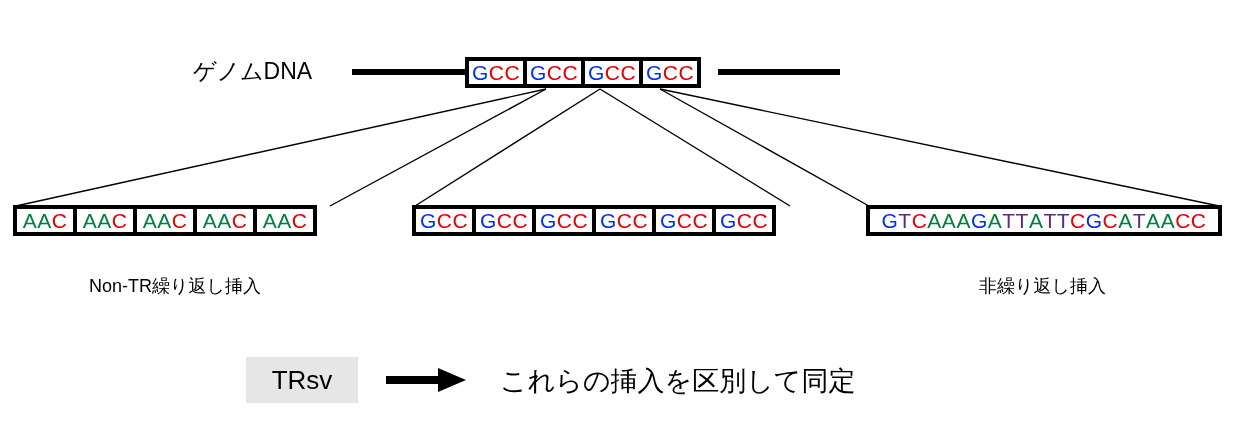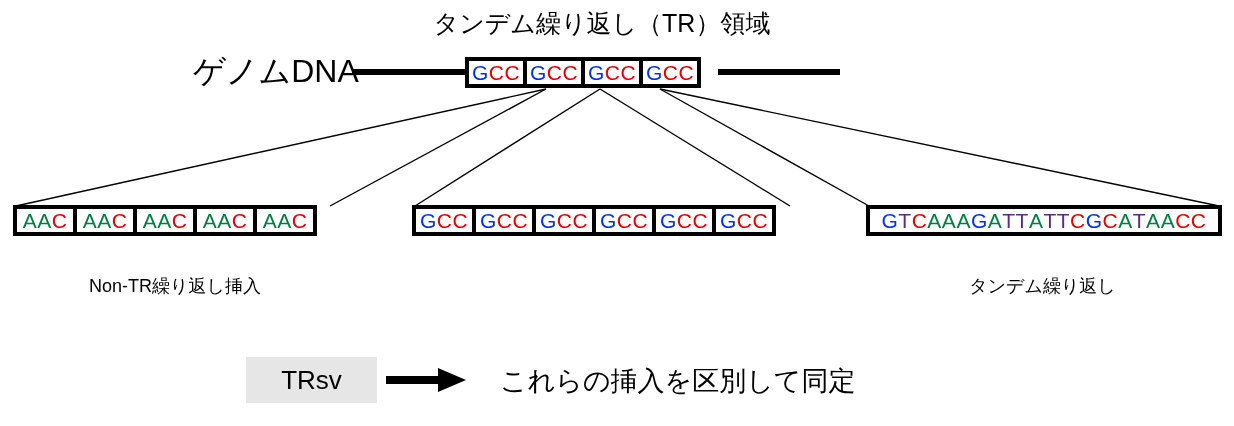--- a/index.html
+++ b/index.html
@@ -36,21 +36,21 @@
   
   #tr-region-title .inner {
     display: inline-block;
     transform: translateX(-15px);
   }
 
   
   #genome-dna-label {
     left: 193px;
     top: 56px;
-    font-size: 32px;
+    font-size: 23px;
     line-height: 30px;
     white-space: nowrap;
   }
 
   
   .backbone {
     background: #000000;
     height: 6px;
   }
   #backbone-left  { left: 352px; top: 69px; width: 115px; }
@@ -116,21 +116,21 @@
     text-align: center;
   }
   #caption-nontr     { left: 0px;   top: 271px; width: 350px; }
   #caption-tr        { left: 420px; top: 271px; width: 380px; }
   #caption-nonrepeat { left: 860px; top: 271px; width: 365px; }
 
   
   #trsv-chip {
     left: 246px;
     top: 357px;
-    width: 131px;
+    width: 112px;
     height: 46px;
     background: #e6e6e6;
     display: flex;
     align-items: center;
     justify-content: center;
     font-size: 26px;
     line-height: 30px;
   }
   #trsv-arrow {
     left: 386px;
@@ -144,21 +144,20 @@
     font-size: 27px;
     line-height: 34px;
     white-space: nowrap;
   }
 </style>
 </head>
 <body>
 
 <div id="figure">
 
-  <div class="abs" id="tr-region-title"><span class="inner">タンデム繰り返し（TR）領域</span></div>
 
   <div class="abs" id="genome-dna-label">ゲノムDNA</div>
 
   <div class="abs backbone" id="backbone-left"></div>
   <div class="abs backbone" id="backbone-right"></div>
 
   <svg class="abs" id="connectors" viewBox="0 0 1234 426" width="1234" height="426" xmlns="http://www.w3.org/2000/svg">
     <g stroke="#000000" stroke-width="1.4" fill="none">
 
       <line x1="546" y1="89" x2="16" y2="206"></line>
@@ -277,21 +276,21 @@
         <span class="nt-A">A</span>
         <span class="nt-T">T</span>
         <span class="nt-A">A</span>
         <span class="nt-A">A</span>
         <span class="nt-C">C</span>
         <span class="nt-C">C</span>
       </div>
   </div>
 
   <div class="abs caption" id="caption-nontr">Non-TR繰り返し挿入</div>
-  <div class="abs caption" id="caption-nonrepeat">タンデム繰り返し</div>
+  <div class="abs caption" id="caption-nonrepeat">非繰り返し挿入</div>
 
   <div class="abs" id="trsv-chip">TRsv</div>
 
   <svg class="abs" id="trsv-arrow" viewBox="0 0 80 24" width="80" height="24" xmlns="http://www.w3.org/2000/svg">
     <path d="M0 8 L52 8 L52 0 L80 12 L52 24 L52 16 L0 16 Z" fill="#000000"></path>
   </svg>
 
   <div class="abs" id="trsv-result">これらの挿入を区別して同定</div>
 
 </div>

